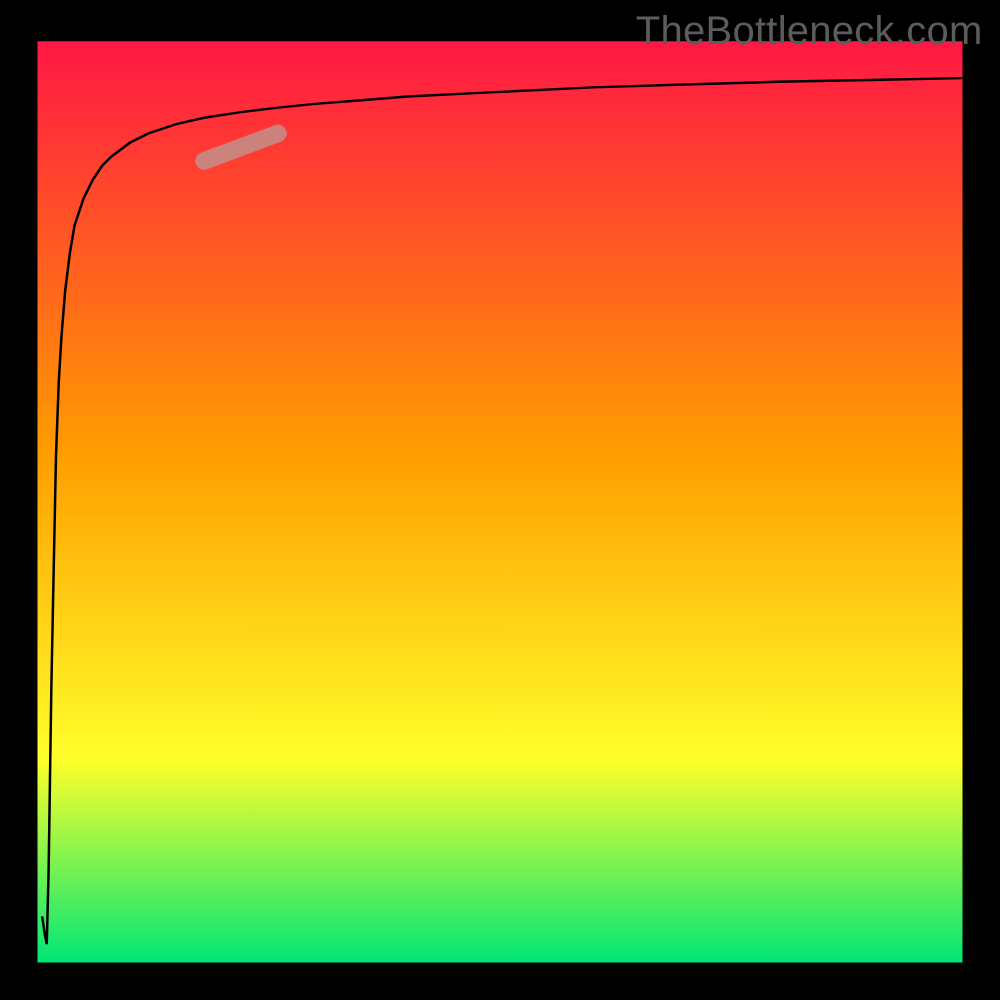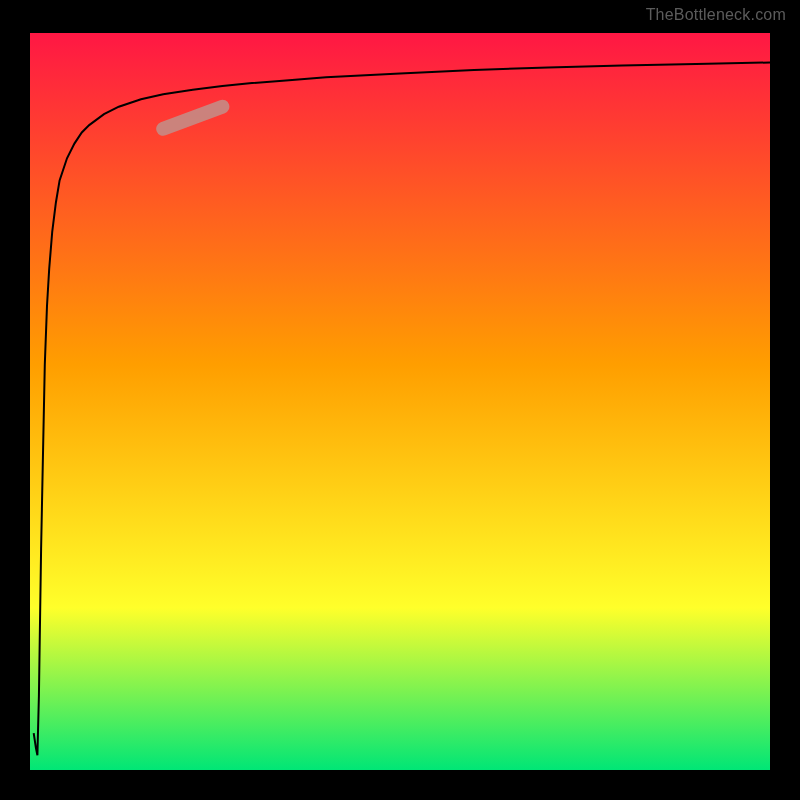--- a/index.html
+++ b/index.html
@@ -17,21 +17,21 @@
     height: 800px;
   }
   svg {
     display: block;
   }
   .watermark {
     position: absolute;
     top: 6px;
     right: 14px;
     color: #5c5c5c;
-    font-size: 16px;
+    font-size: 32px;
     letter-spacing: 0.2px;
     font-family: Arial, Helvetica, sans-serif;
   }
 </style>
 </head>
 <body>
 
 <div class="chart-wrap">
   <svg width="800" height="800" viewBox="0 0 800 800">
     <defs>

